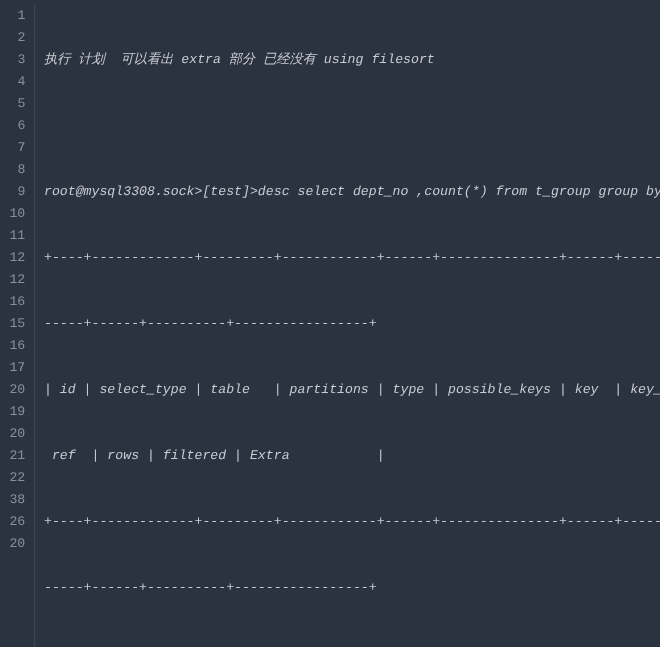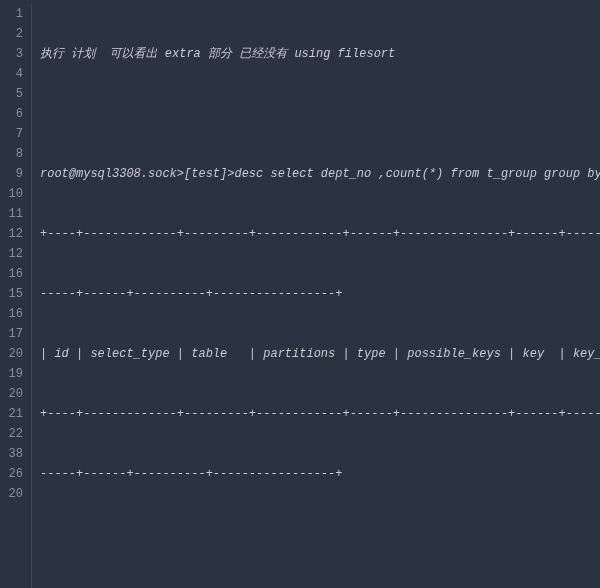--- a/index.html
+++ b/index.html
@@ -78,20 +78,21 @@
     <div></div>
 
   </div>
   <div class="code">
     <div>执行 计划  可以看出 extra 部分 已经没有 using filesort</div>
     <div></div>
     <div>root@mysql3308.sock&gt;[test]&gt;desc select dept_no ,count(*) from t_group group by dept</div>
     <div>+----+-------------+---------+------------+------+---------------+------+---------+-</div>
     <div>-----+------+----------+-----------------+</div>
     <div>| id | select_type | table   | partitions | type | possible_keys | key  | key_len |</div>
+    <div> ref  | rows | filtered | Extra           |</div>
     <div>+----+-------------+---------+------------+------+---------------+------+---------+-</div>
     <div>-----+------+----------+-----------------+</div>
     
     
     
     
     
     
     
     

